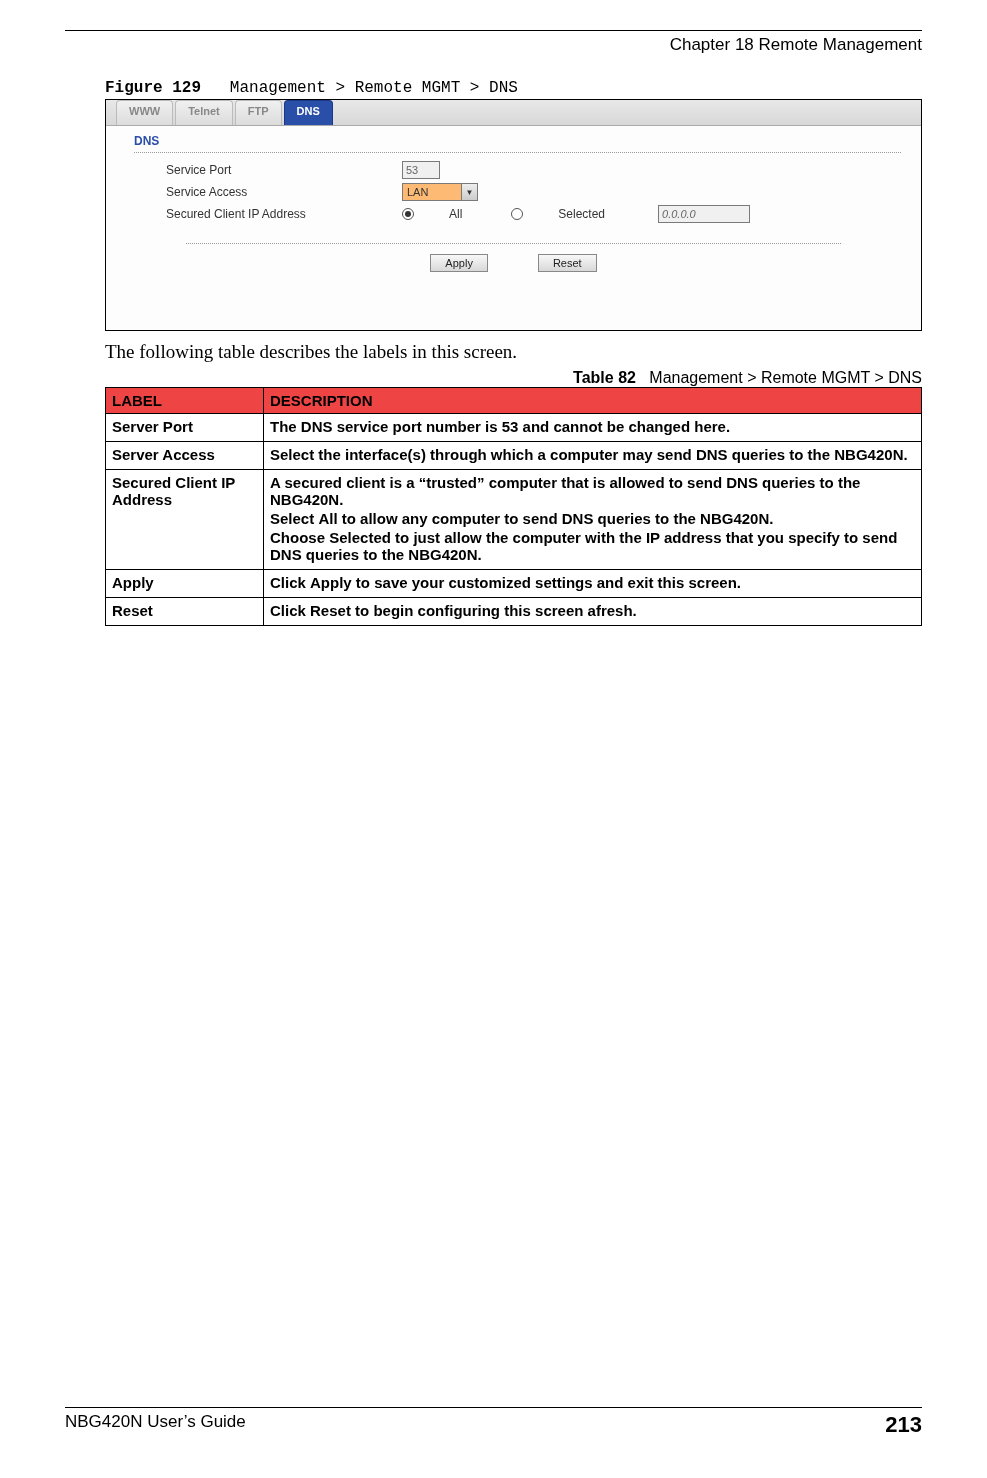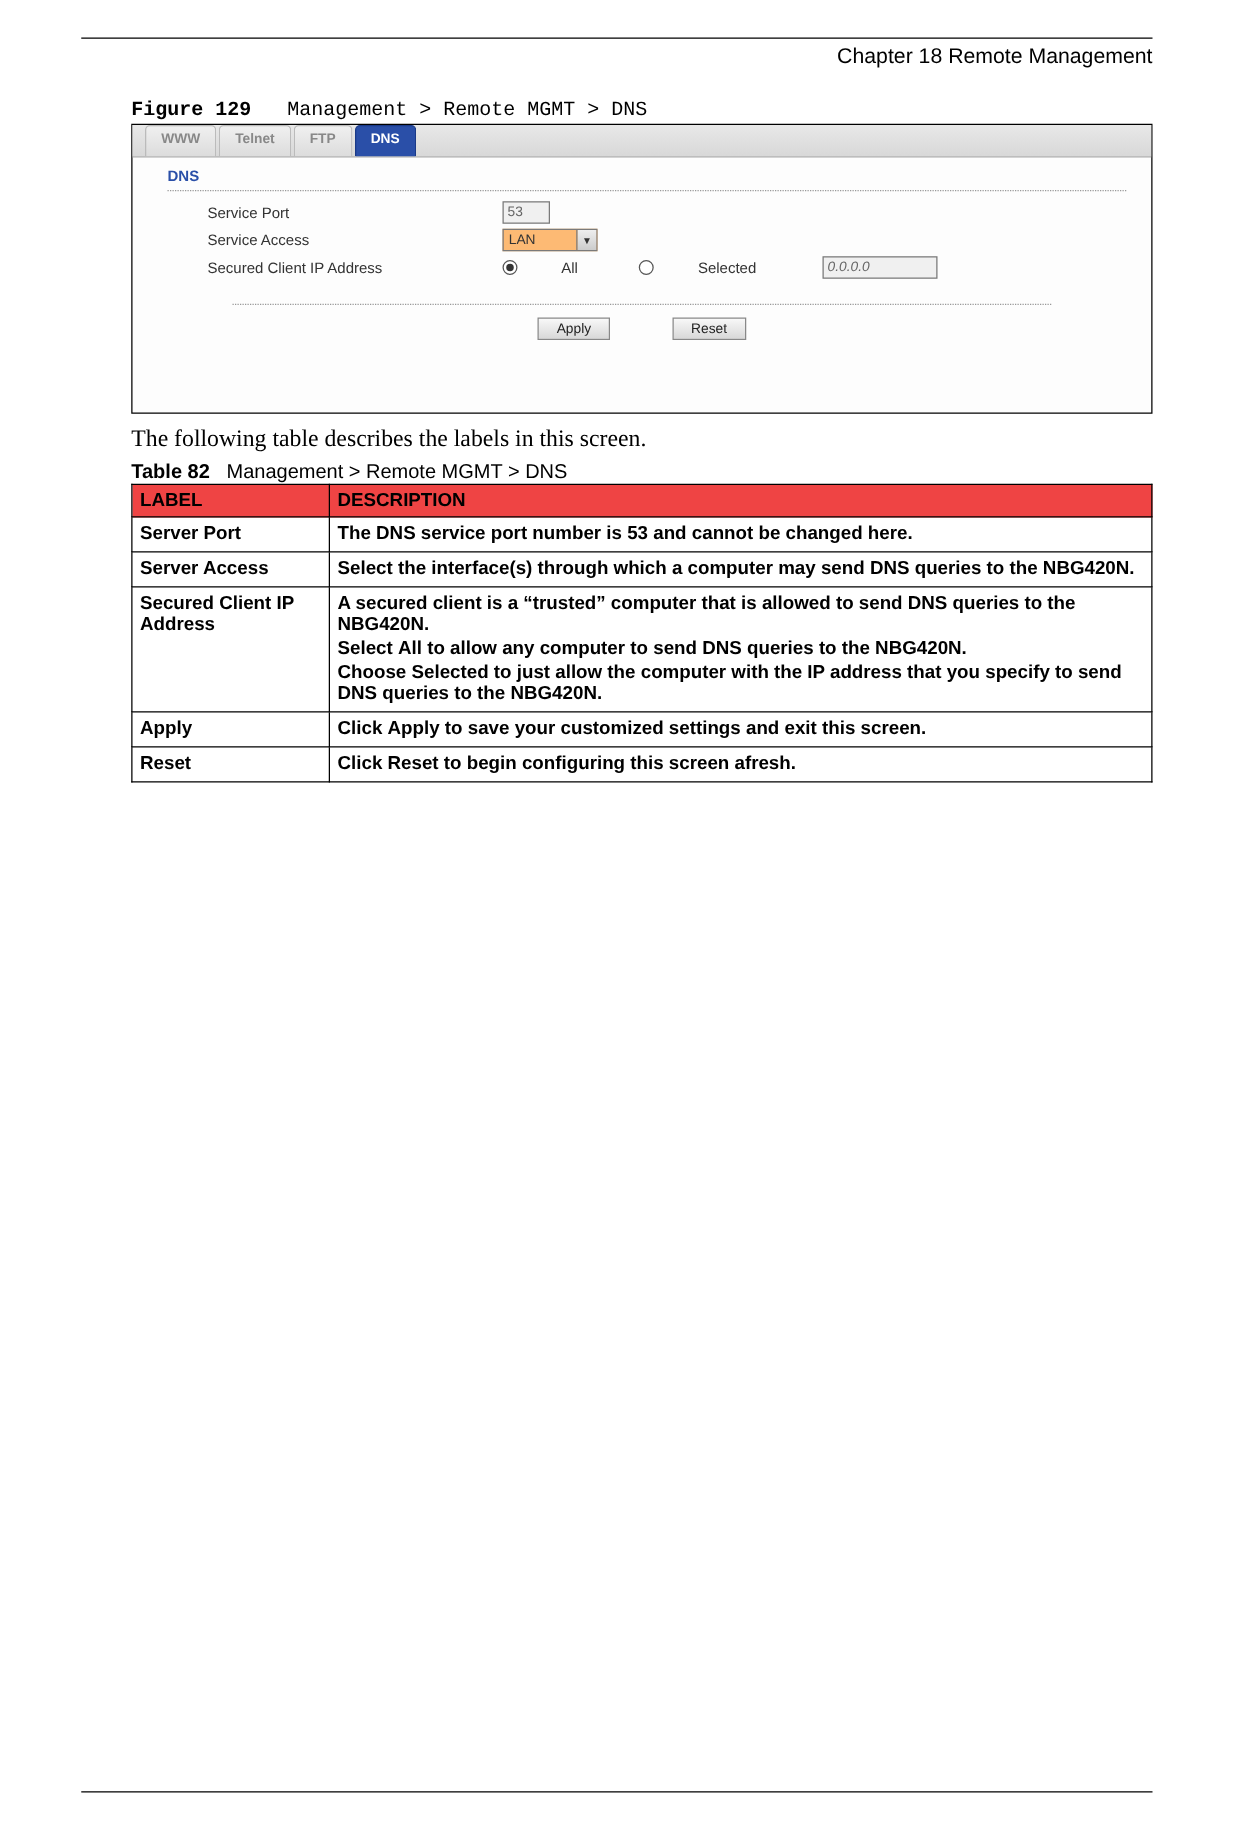--- a/index.html
+++ b/index.html
@@ -150,20 +150,21 @@
   }
   .body-text {
     font-size: 19px;
     margin-top: 10px;
     margin-bottom: 6px;
   }
   .table-caption {
     font-family: Arial, Helvetica, sans-serif;
     font-size: 16px;
     margin-bottom: 0;
+    text-align: right;
   }
   table.desc {
     border-collapse: collapse;
     width: 100%;
     font-family: Arial, Helvetica, sans-serif;
     font-size: 15px;
   }
   table.desc th, table.desc td {
     border: 1px solid #000;
     padding: 4px 6px;
@@ -290,13 +291,17 @@
             <div class="desc-para">Click <b>Reset</b> to begin configuring this screen afresh.</div>
           </td>
         </tr>
       </tbody>
   </table>
 
 </div>
 
 <div class="footer">
   <div class="footer-line"></div>
+  <div class="footer-row">
+    <span>NBG420N User’s Guide</span>
+    <span class="page-num">213</span>
+  </div>
 </div>
 
 </body></html>

